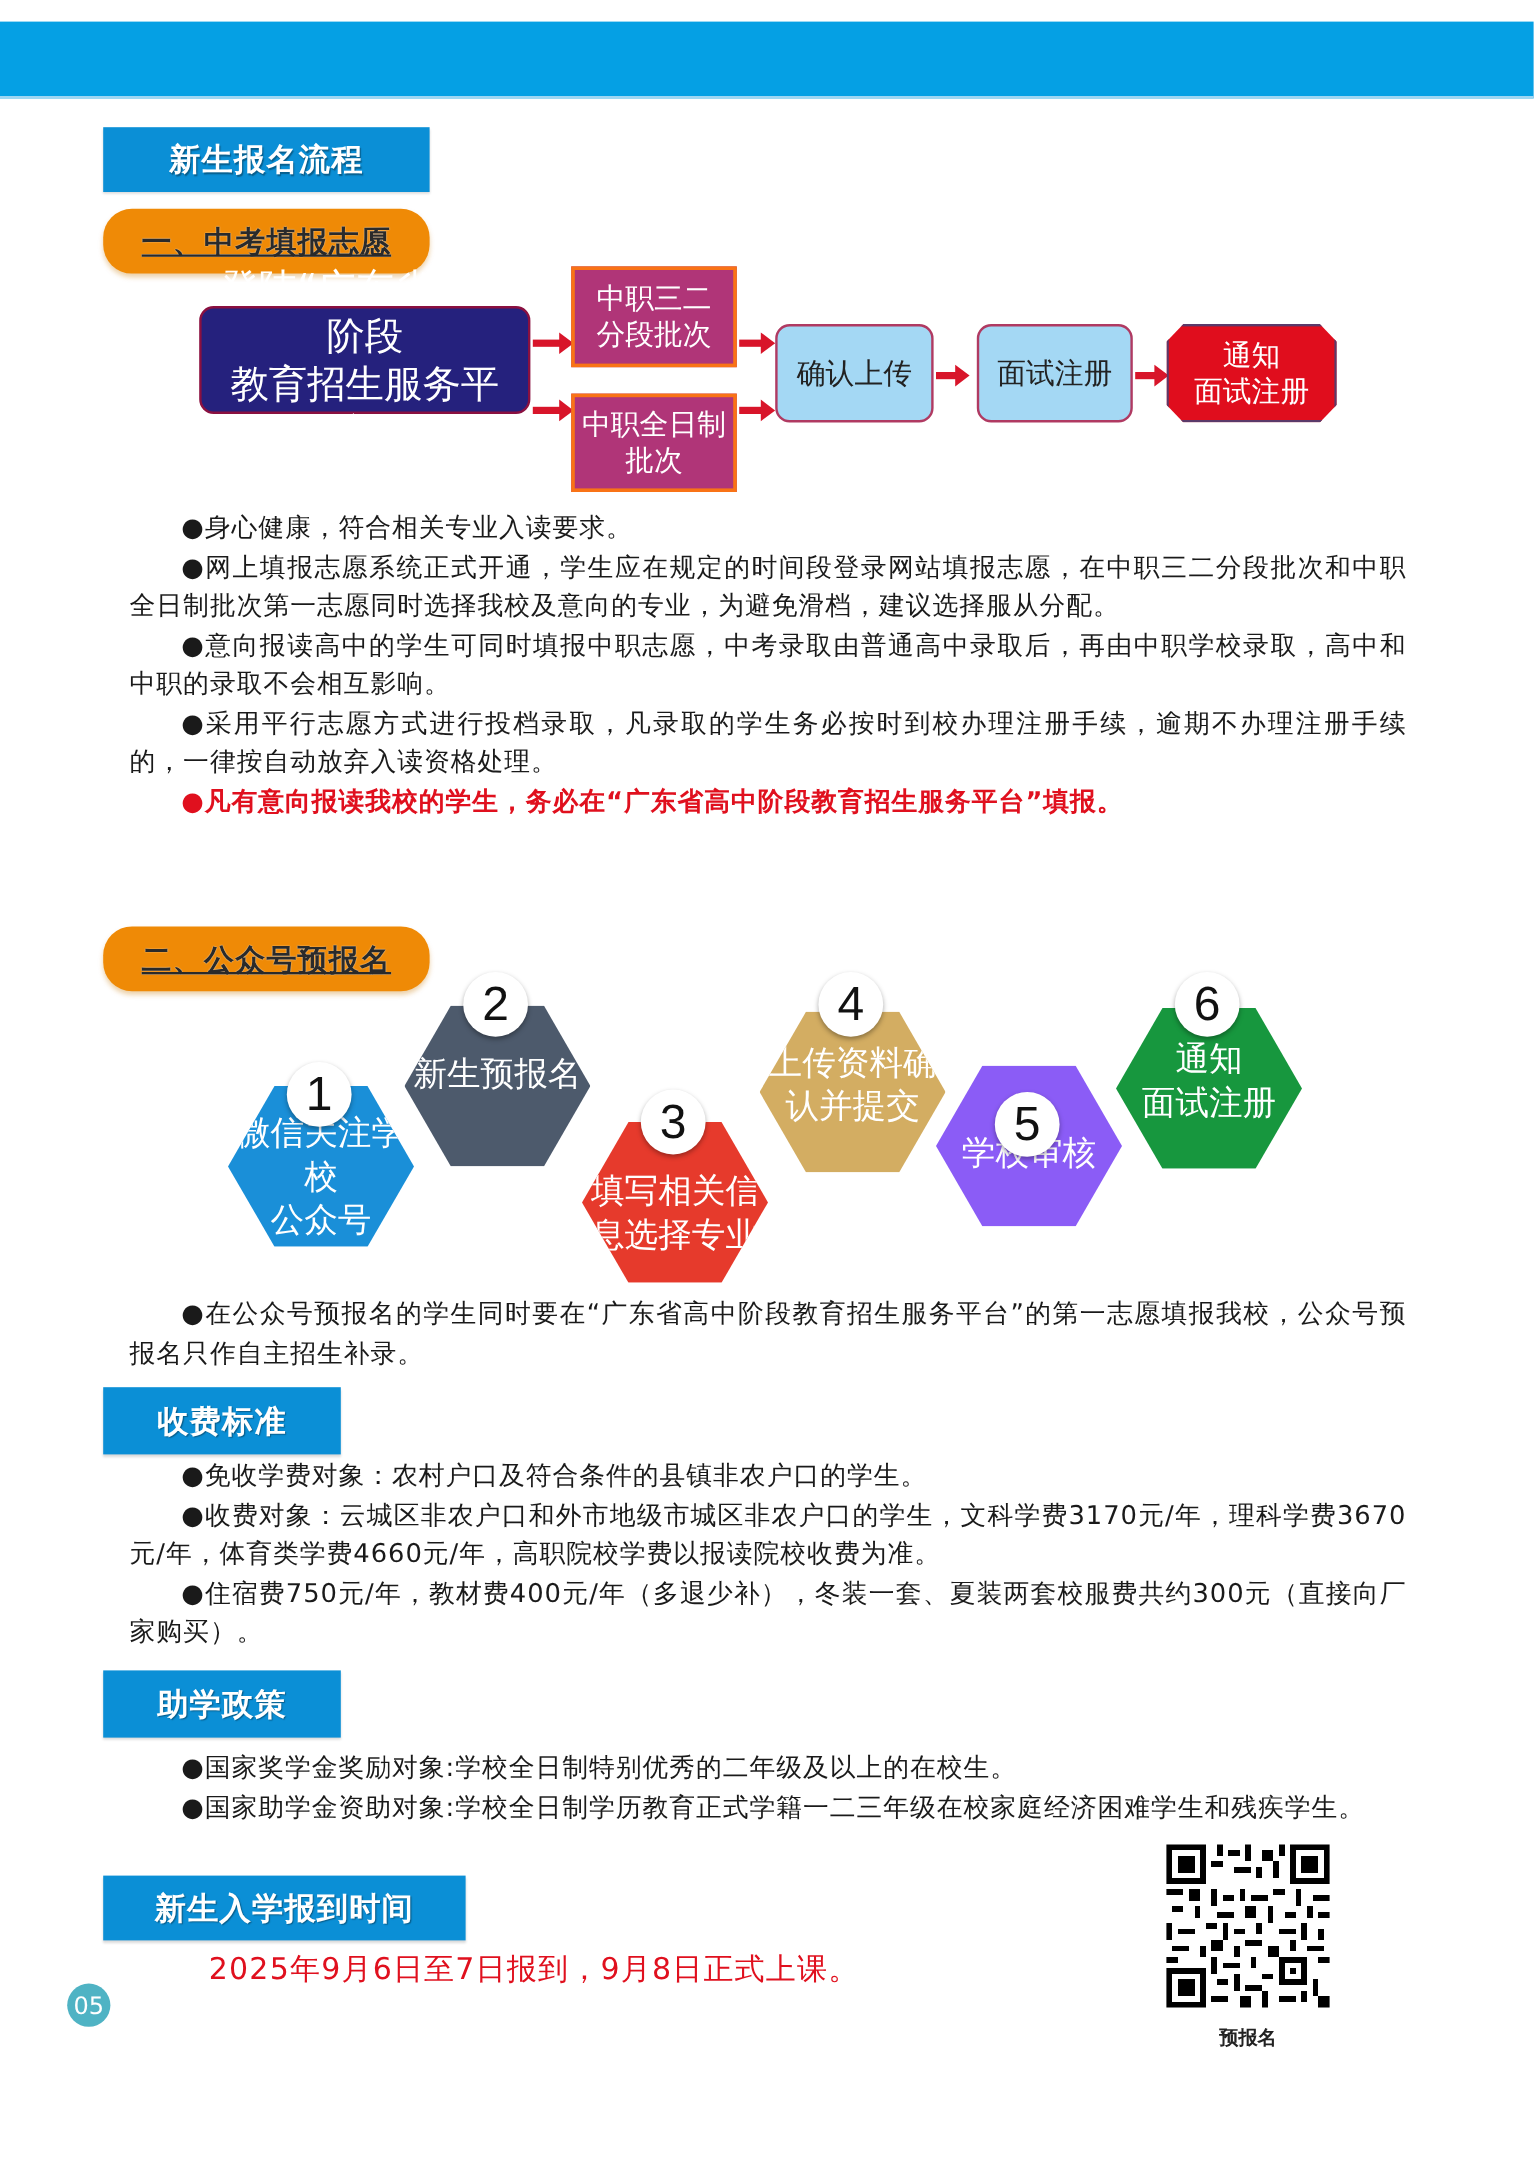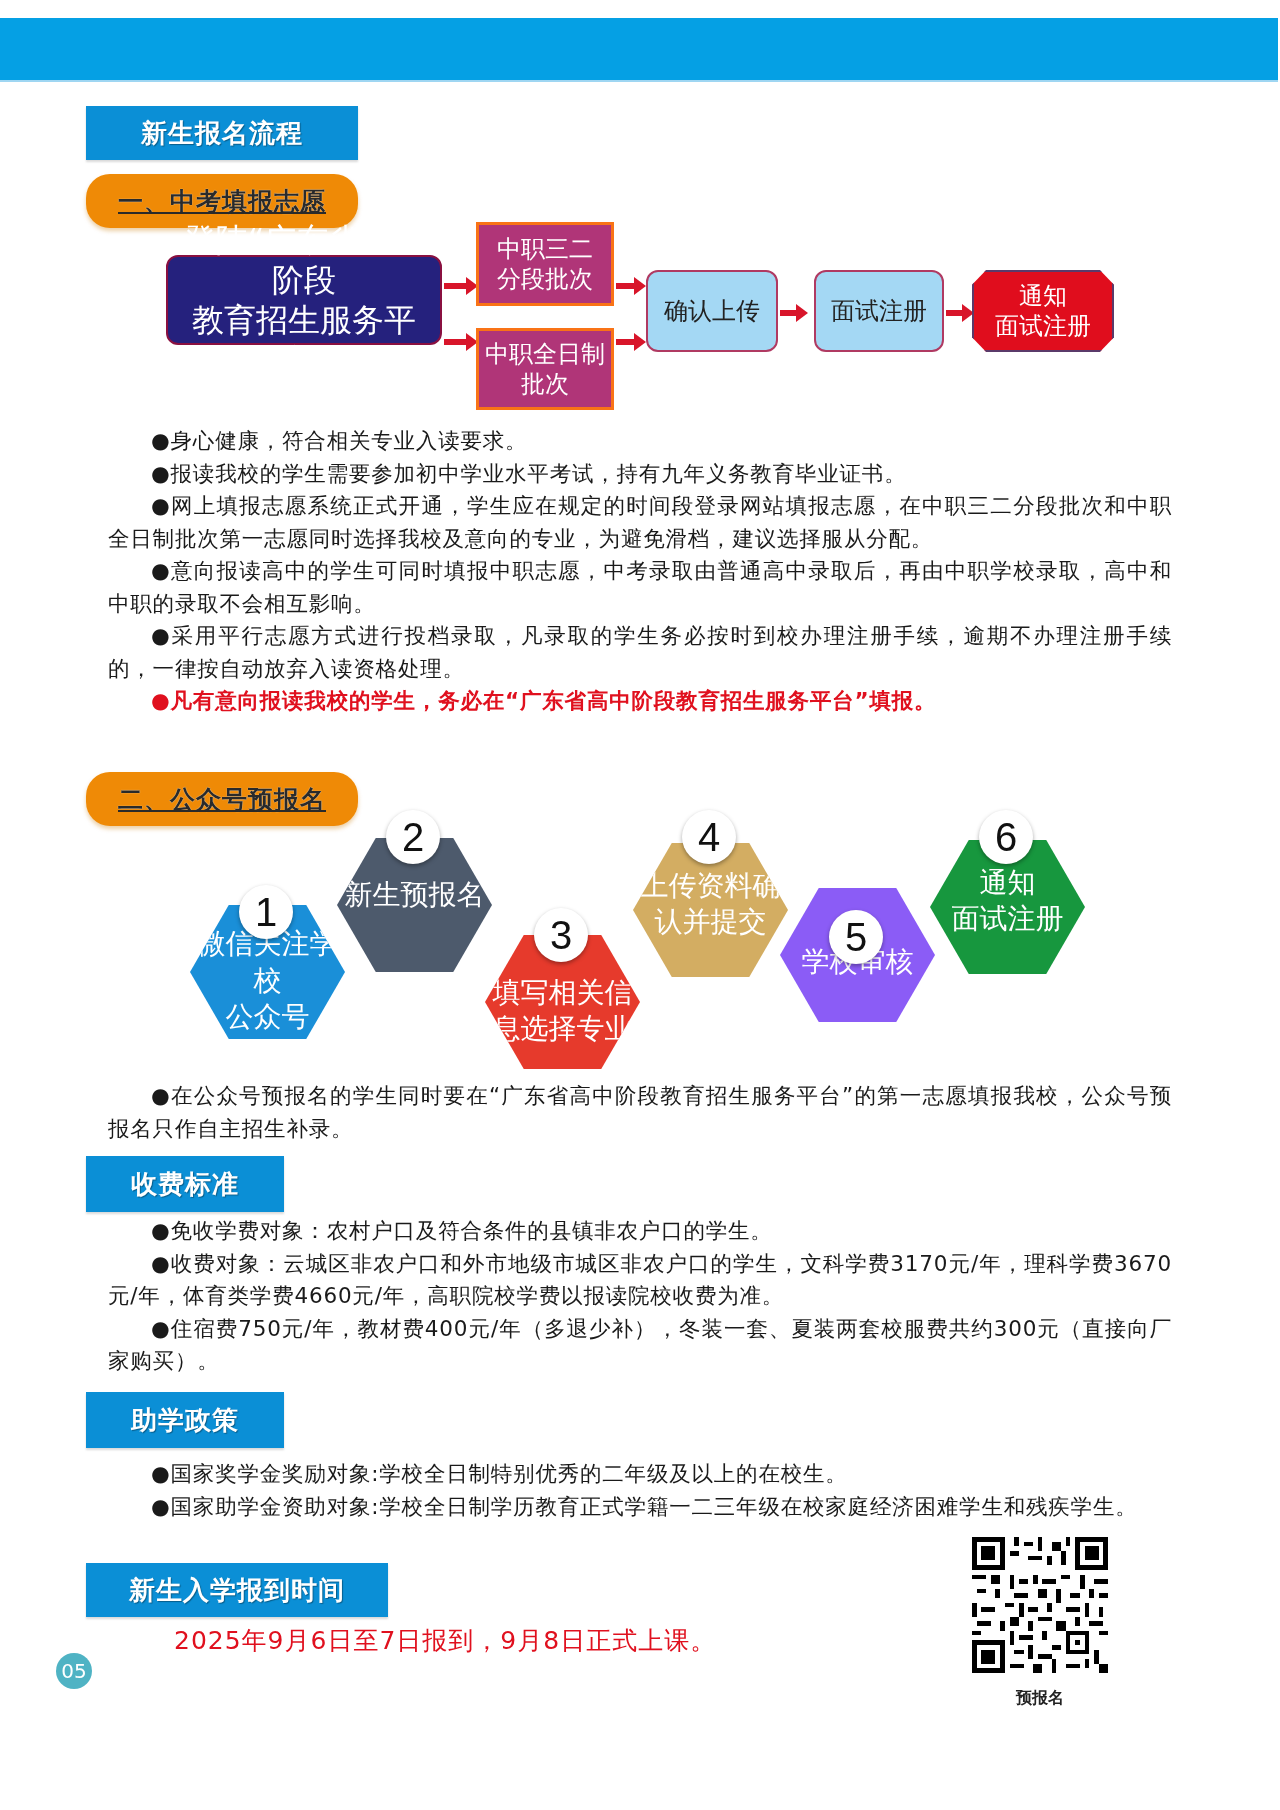--- a/index.html
+++ b/index.html
@@ -78,21 +78,20 @@
 <div class="abs arrow" style="left:946px;top:310px;width:18px;"></div>
 <div class="abs box box-red" style="left:972px;top:270px;width:142px;height:82px;">
   <div>
     <div>通知</div>
     <div>面试注册</div>
   </div>
 </div>
 
 <div class="abs para" style="top:425px;">
   <p>●身心健康，符合相关专业入读要求。</p>
-  <p>●报读我校的学生需要参加初中学业水平考试，持有九年义务教育毕业证书。</p>
   <p>●网上填报志愿系统正式开通，学生应在规定的时间段登录网站填报志愿，在中职三二分段批次和中职全日制批次第一志愿同时选择我校及意向的专业，为避免滑档，建议选择服从分配。</p>
   <p>●意向报读高中的学生可同时填报中职志愿，中考录取由普通高中录取后，再由中职学校录取，高中和中职的录取不会相互影响。</p>
   <p>●采用平行志愿方式进行投档录取，凡录取的学生务必按时到校办理注册手续，逾期不办理注册手续的，一律按自动放弃入读资格处理。</p>
   <p class="red">●凡有意向报读我校的学生，务必在“广东省高中阶段教育招生服务平台”填报。</p>
 </div>
 
 <div class="abs pill" style="left:86px;top:772px;width:272px;height:54px;">二、公众号预报名</div>
 
 <div class="abs hex" style="left:190px;top:905px;background:#1a8fd8;">
   <div>

